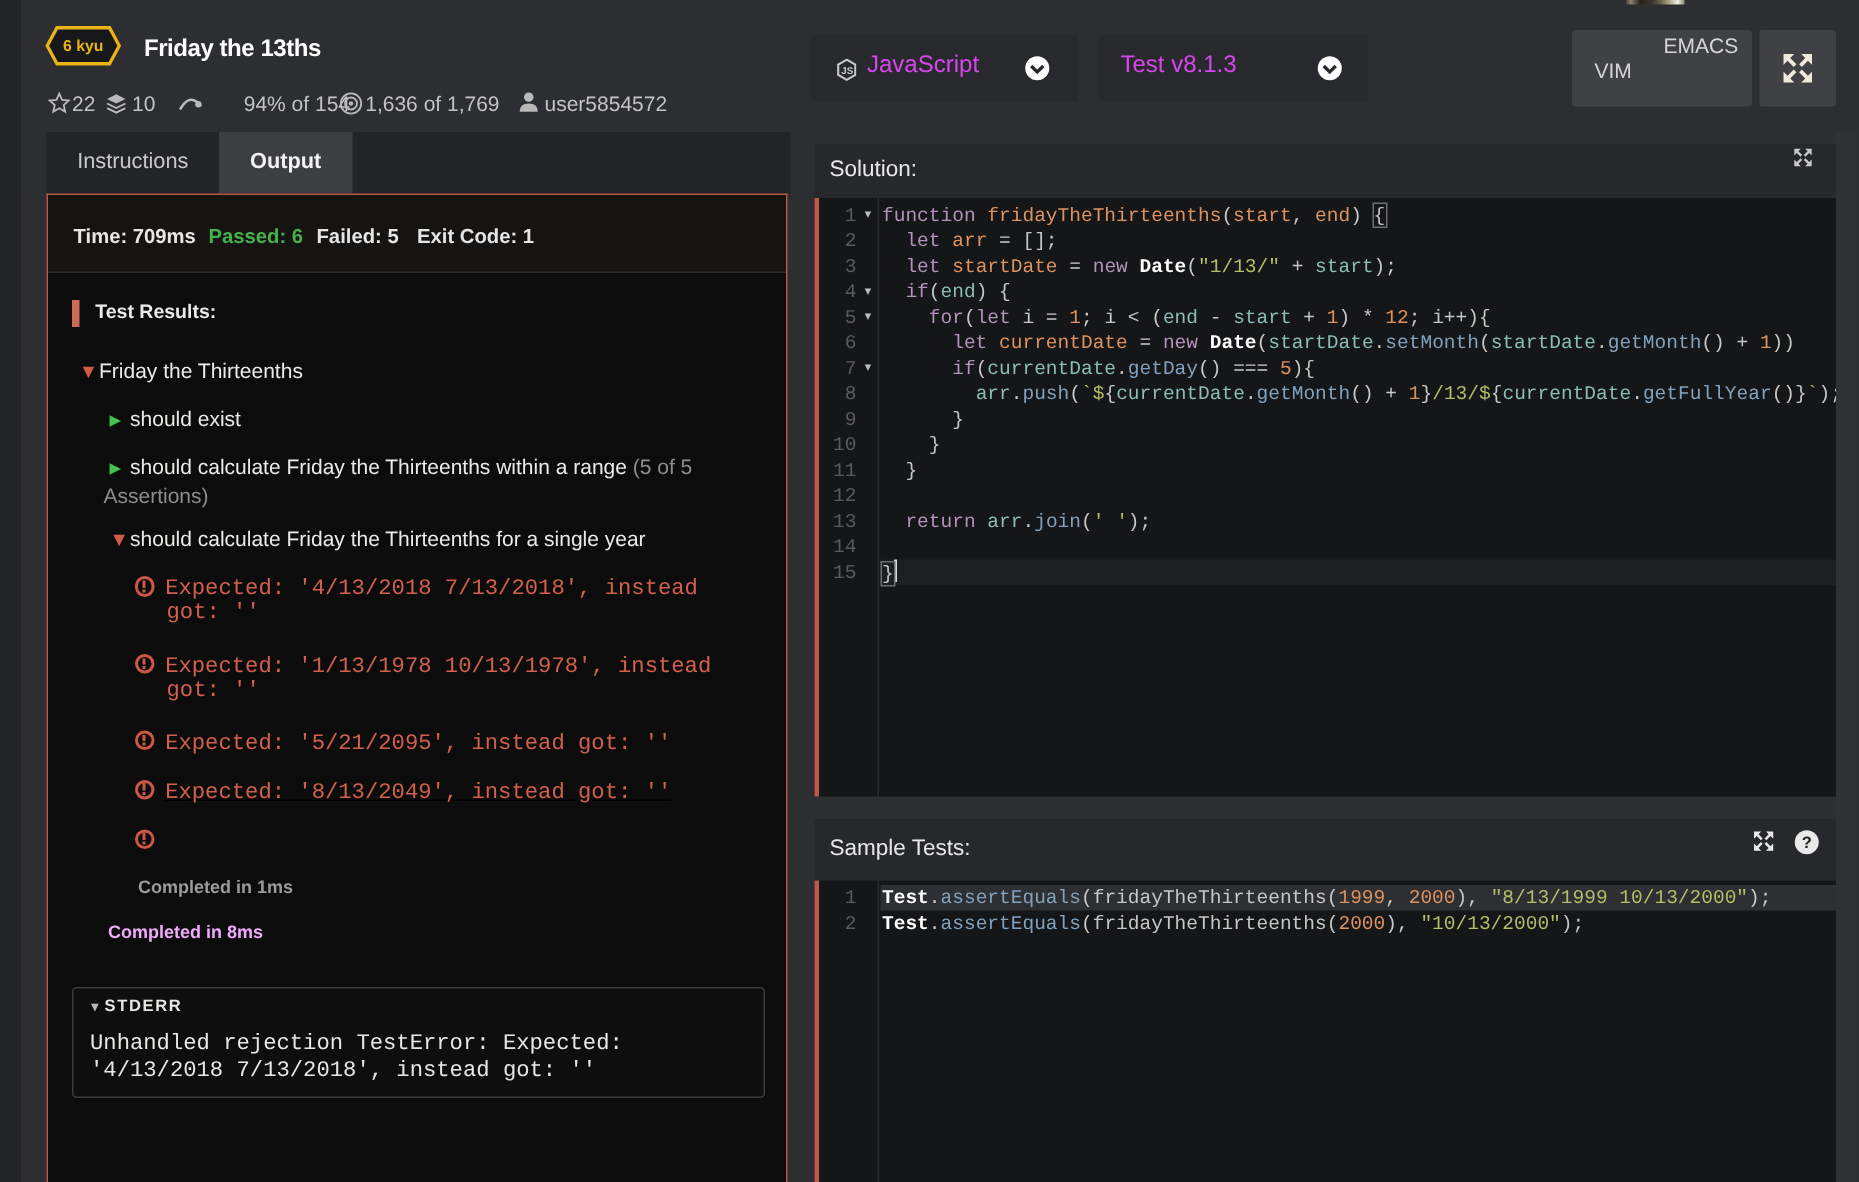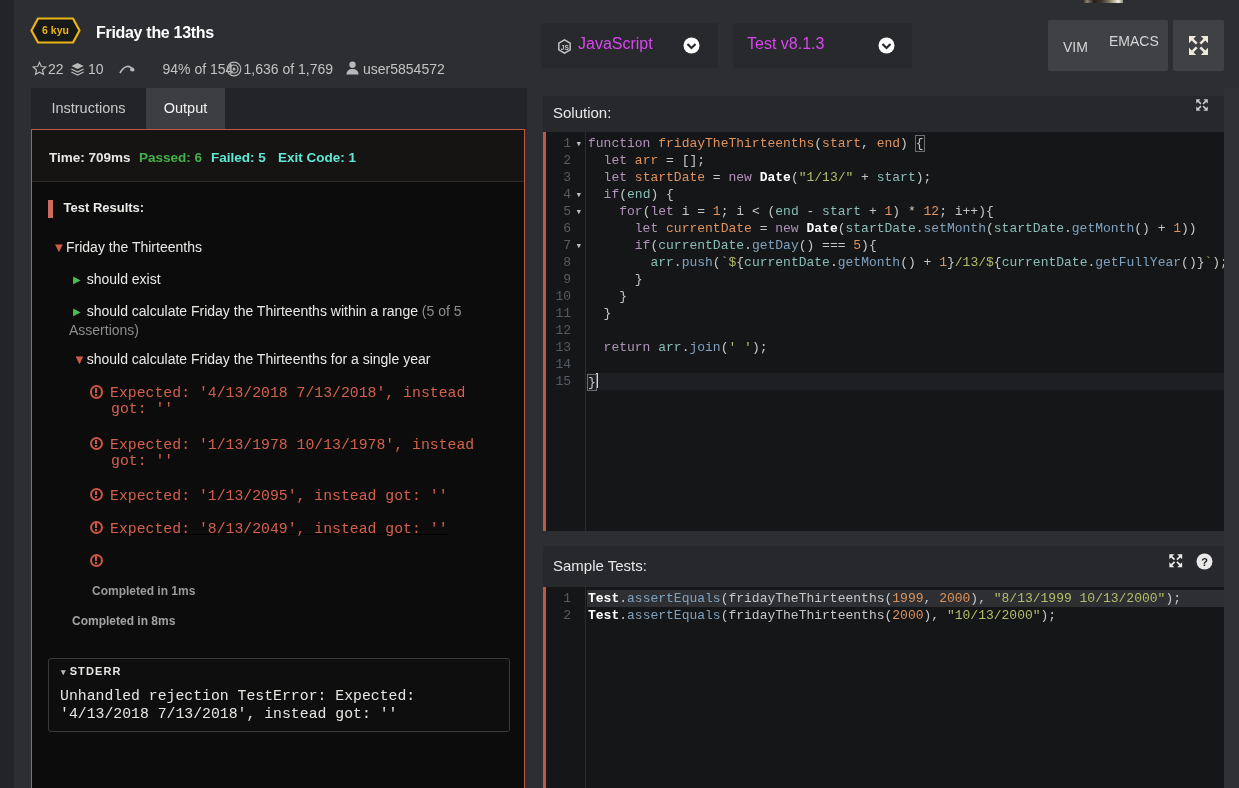--- a/index.html
+++ b/index.html
@@ -10,21 +10,21 @@
 #sidebar { left:0; top:0; width:14px; height:788px; background:#232427; }
 
 #badge { left:30px; top:17px; width:51px; height:27px; }
 #title { left:96px; top:24px; font-size:16px; font-weight:bold; color:#ffffff; letter-spacing:-0.3px; }
 #stats { left:31px; top:60px; width:480px; height:18px; color:#c3c3c3; font-size:14px; white-space:nowrap; }
 #stats span.snum { top:0.5px; }
 
 #tabbar { left:31px; top:88px; width:496px; height:41px; background:#232428; }
 .tab { position:absolute; top:0; height:41px; line-height:41px; font-size:14.5px; color:#c9c9c9; text-align:center; }
 #tab-ins { left:0px; width:115px; }
-#tab-out { left:115px; width:79px; background:#3d3e42; color:#f2f2f2; }
+#tab-out { left:115px; width:89px; background:#3d3e42; color:#f2f2f2;font-weight:bold; }
 
 #outpanel { left:31px; top:129px; width:494px; height:659px; background:#0d0c0c; border:1px solid #bc5a47; border-bottom:none; }
 #out-head { position:absolute; left:0; top:0; width:100%; height:52px; background:#151413; border-bottom:1px solid #2b2b2b; font-weight:bold; font-size:13.5px; }
 #out-head span { position:absolute; top:20px; }
 
 .ddbox { background:#28292c; border-radius:2px; }
 #dd1 { left:541px; top:23px; width:177px; height:45px; }
 #dd2 { left:733px; top:23px; width:179px; height:45px; }
 .ddtext { position:absolute; top:12px; font-size:16px; color:#d946ef; }
 #vimbox { left:1048px; top:20px; width:120px; height:51px; background:#404145; border-radius:2px; color:#d5d5d5; font-size:14px; }
@@ -47,21 +47,21 @@
 .orn { color:#de935f; }
 .grn { color:#b5bd68; }
 .aqu { color:#8abeb7; }
 .blu { color:#81a2be; }
 .wht { color:#ffffff; font-weight:bold; }
 .num { color:#de935f; }
 .mbrack { outline:1px solid #6a6d70; }
 .cursor { display:inline-block; width:2px; height:15px; background:#d8d8d8; vertical-align:-2.5px; }
 
 .mono { font-family:"Liberation Mono",monospace; }
-.salmon { color:#5eead4; }
+.salmon { color:#e5e5e5; }
 .green { color:#44b248; }
 .gray { color:#8d8d8d; }
 #rightstrip { left:1224px; top:88px; width:15px; height:700px; background:#303134; }
 #out-body { position:absolute; left:0; top:0; right:0; }
 .tree { font-size:14px; }
 .tri { font-size:10px; }
 .salmon2 { color:#d05c45; font-size:13px; line-height:13px; }
 .green2 { color:#44c24b; }
 .xrow { left:57.6px; }
 .xicon { display:inline-block; width:13.5px; height:13.5px; border:2px solid #cb5745; border-radius:50%; position:relative; vertical-align:-1.5px; margin-right:7px; }
@@ -134,26 +134,26 @@
     <div class="abs tree" style="left:54.7px;top:172.5px;color:#eceae7;">should calculate Friday the Thirteenths within a range <span class="gray">(5 of 5</span></div>
     <div class="abs tree gray" style="left:37px;top:191.5px;">Assertions)</div>
 
     <div class="abs tri salmon2" style="left:41px;top:223px;">▼</div>
     <div class="abs tree" style="left:54.7px;top:220.5px;color:#eceae7;">should calculate Friday the Thirteenths for a single year</div>
 
     <div class="abs xrow" style="top:253.3px;"><span class="xicon"></span><span class="xtxt">Expected: '4/13/2018 7/13/2018', instead</span></div>
     <div class="abs xtxt2" style="top:271.4px;">got: ''</div>
     <div class="abs xrow" style="top:304.8px;"><span class="xicon"></span><span class="xtxt">Expected: '1/13/1978 10/13/1978', instead</span></div>
     <div class="abs xtxt2" style="top:322.9px;">got: ''</div>
-    <div class="abs xrow" style="top:355.8px;"><span class="xicon"></span><span class="xtxt">Expected: '1/13/2095', instead got: ''</span></div>
+    <div class="abs xrow" style="top:355.8px;"><span class="xicon"></span><span class="xtxt">Expected: '5/21/2095', instead got: ''</span></div>
     <div class="abs xrow" style="top:388.7px;text-decoration:underline;"><span class="xicon"></span><span class="xtxt">Expected: '8/13/2049', instead got: ''</span></div>
     <div class="abs xrow" style="top:421.6px;"><span class="xicon"></span></div>
 
     <div class="abs" style="left:60px;top:454.3px;font-size:12px;font-weight:bold;color:#9b9b9b;">Completed in 1ms</div>
-    <div class="abs" style="left:40px;top:483.5px;font-size:12px;font-weight:bold;color:#a3a3a3;">Completed in 8ms</div>
+    <div class="abs" style="left:40px;top:483.5px;font-size:12px;font-weight:bold;color:#f0abfc;">Completed in 8ms</div>
 
     <div class="abs" style="left:16px;top:527.7px;width:462px;height:74px;border:1px solid #3a3a3a;border-radius:3px;background:#0f0e0e;padding-left:27px;">
       <div class="abs" style="left:12px;top:6px;font-size:11px;letter-spacing:1.1px;font-weight:bold;color:#e8e6e3;"><span style="font-size:9px;letter-spacing:0;color:#bbb;">▾</span> STDERR</div>
       <div class="abs mono" style="left:11px;top:29.5px;font-size:14.8px;line-height:17.5px;color:#e8e6e3;white-space:pre;">Unhandled rejection TestError: Expected:
 '4/13/2018 7/13/2018', instead got: ''</div>
     </div>
   </div>
 </div>
 
 <div id="dd1" class="abs ddbox">
@@ -169,21 +169,21 @@
 </div>
 <div id="dd2" class="abs ddbox">
   <span class="ddtext" style="left:14px;">Test v8.1.3</span>
   <svg style="position:absolute;left:145px;top:14px" width="17" height="17" viewBox="0 0 17 17">
       <circle cx="8.5" cy="8.5" r="8" fill="#ffffff"></circle>
       <path d="M4.5 7l4 4 4-4" fill="none" stroke="#28292c" stroke-width="2.2"></path>
     </svg>
 </div>
 <div id="vimbox" class="abs">
     <span style="position:absolute;left:15px;top:19px;">VIM</span>
-    <span style="position:absolute;left:61px;top:13px;">EMACS</span>
+    <span style="position:absolute;left:61px;top:2px;">EMACS</span>
   </div>
 <div id="fsbox" class="abs">
   <svg style="position:absolute;left:14px;top:14px" width="23" height="23" viewBox="0 0 23 23" fill="#efe9dc">
       <path d="M2 2h7.2L6.5 4.7l4.1 4.1-1.8 1.8-4.1-4.1L2 9.2zM21 2v7.2L18.3 6.5l-4.1 4.1-1.8-1.8 4.1-4.1L13.8 2zM2 21v-7.2l2.7 2.7 4.1-4.1 1.8 1.8-4.1 4.1 2.7 2.7zM21 21h-7.2l2.7-2.7-4.1-4.1 1.8-1.8 4.1 4.1 2.7-2.7z"></path>
     </svg>
 </div>
 <div id="avatar" class="abs"></div>
 
 <div id="sol-head" class="abs panelhead">
     <span class="lbl">Solution:</span>

